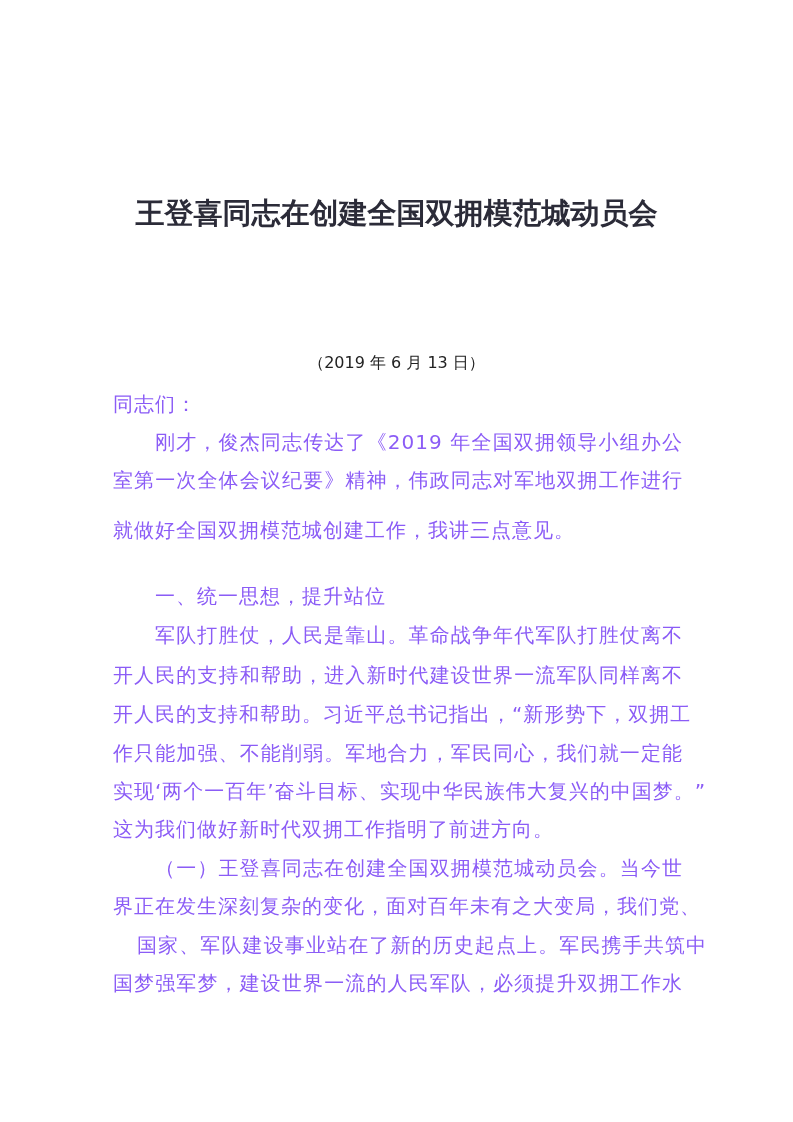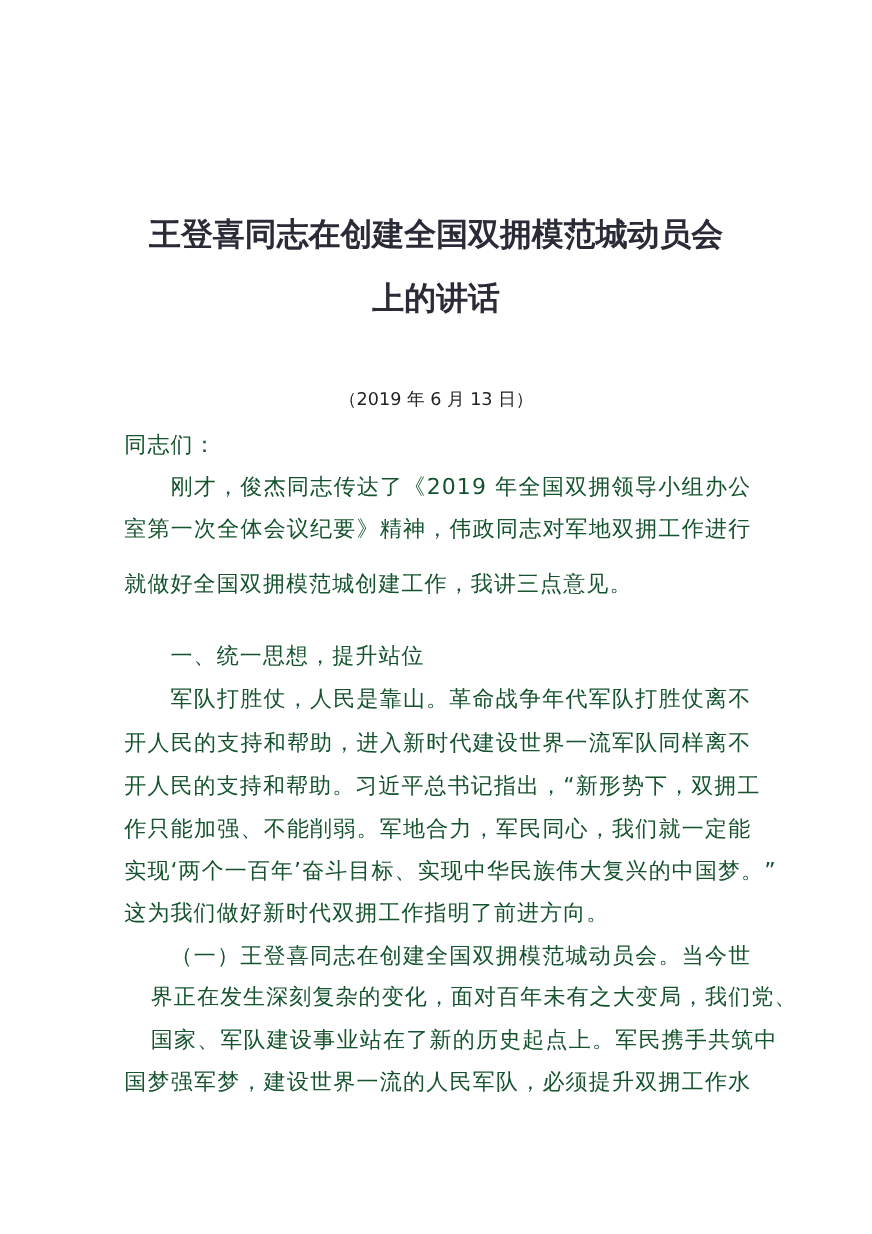--- a/index.html
+++ b/index.html
@@ -4,46 +4,45 @@
 <style>
   html, body { margin:0; padding:0; background:#ffffff; }
   body { width:793px; height:1122px; position:relative; overflow:hidden; }
   .page { position:absolute; left:0; top:0; width:793px; height:814px; background:#fff; }
   .title { position:absolute; left:0; width:793px; text-align:center;
     font-family:"DejaVu Sans", sans-serif; font-weight:bold; font-size:29px;
     color:#2b2b38; letter-spacing:0px; white-space:nowrap; }
   .date { position:absolute; left:0; width:793px; text-align:center;
     font-family:"DejaVu Sans", sans-serif; font-size:16px; color:#222; white-space:nowrap; }
   .line { position:absolute; left:113px; width:570px; font-family:"DejaVu Sans", sans-serif;
-    font-size:20px; color:#14532d; white-space:nowrap; letter-spacing:1px;
+    font-size:20px; color:#8b5cf6; white-space:nowrap; letter-spacing:1px;
     text-align:justify; text-align-last:justify; }
   .line.short { text-align-last:left; }
   .line.indent { left:155px; width:528px; }
 </style>
 </head>
 <body>
 
 <div class="page">
   <div class="title" style="top:194px;">王登喜同志在创建全国双拥模范城动员会</div>
-  <div class="title" style="top:252px;">上的讲话</div>
 
   <div class="date" style="top:353px;">（2019 年 6 月 13 日）</div>
 
   <div class="line short" style="top:391px;">同志们：</div>
 
   <div class="line indent" style="top:429px;">刚才，俊杰同志传达了《2019 年全国双拥领导小组办公</div>
   <div class="line" style="top:467px;">室第一次全体会议纪要》精神，伟政同志对军地双拥工作进行</div>
   <div class="line short" style="top:517px;font-family:Liberation Serif, serif;">就做好全国双拥模范城创建工作，我讲三点意见。</div>
 
   <div class="line indent short" style="top:583px;">一、统一思想，提升站位</div>
 
   <div class="line indent" style="top:622px;">军队打胜仗，人民是靠山。革命战争年代军队打胜仗离不</div>
   <div class="line" style="top:662px;">开人民的支持和帮助，进入新时代建设世界一流军队同样离不</div>
   <div class="line" style="top:701px;">开人民的支持和帮助。习近平总书记指出，“新形势下，双拥工</div>
   <div class="line" style="top:740px;">作只能加强、不能削弱。军地合力，军民同心，我们就一定能</div>
   <div class="line" style="top:778px;">实现‘两个一百年’奋斗目标、实现中华民族伟大复兴的中国梦。”</div>
   <div class="line short" style="top:816px;">这为我们做好新时代双拥工作指明了前进方向。</div>
 
   <div class="line indent" style="top:855px;">（一）王登喜同志在创建全国双拥模范城动员会。当今世</div>
-  <div class="line" style="top:893px;margin-left:24px;">界正在发生深刻复杂的变化，面对百年未有之大变局，我们党、</div>
+  <div class="line" style="top:893px;">界正在发生深刻复杂的变化，面对百年未有之大变局，我们党、</div>
   <div class="line" style="top:932px;margin-left:24px;">国家、军队建设事业站在了新的历史起点上。军民携手共筑中</div>
   <div class="line" style="top:970px;">国梦强军梦，建设世界一流的人民军队，必须提升双拥工作水</div>
 </div>
 
 </body></html>

